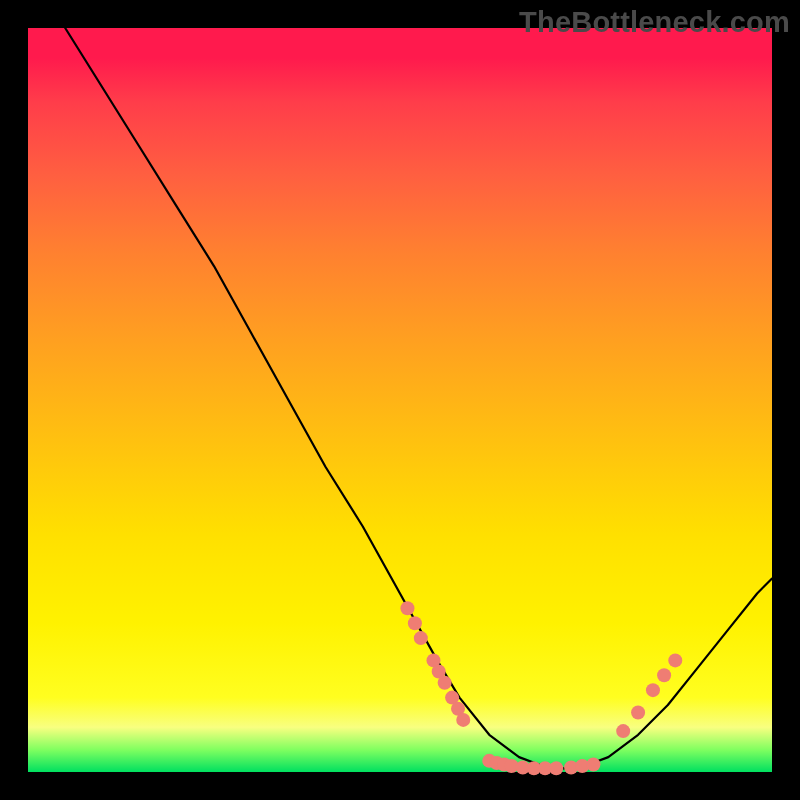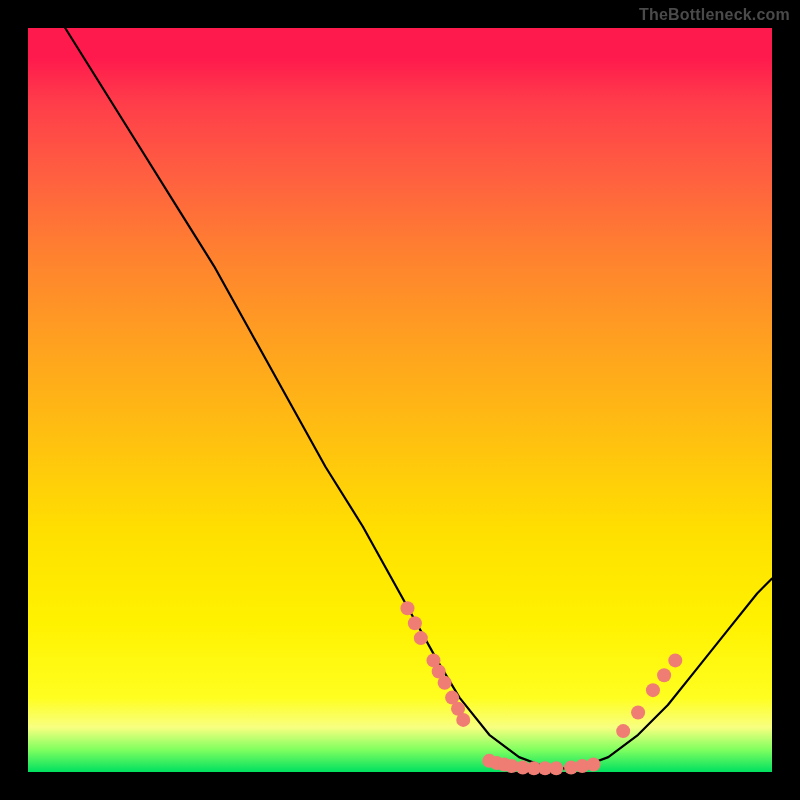--- a/index.html
+++ b/index.html
@@ -31,21 +31,21 @@
       #f8ff80 94%,
       #80ff60 97%,
       #00e060 100%
     );
   }
   .watermark {
     position: absolute;
     top: 6px;
     right: 10px;
     color: #4a4a4a;
-    font-size: 16px;
+    font-size: 29px;
     font-weight: 600;
     letter-spacing: 0.2px;
     z-index: 10;
     user-select: none;
   }
   svg.plot {
     position: absolute;
     left: 0;
     top: 0;
     width: 744px;

